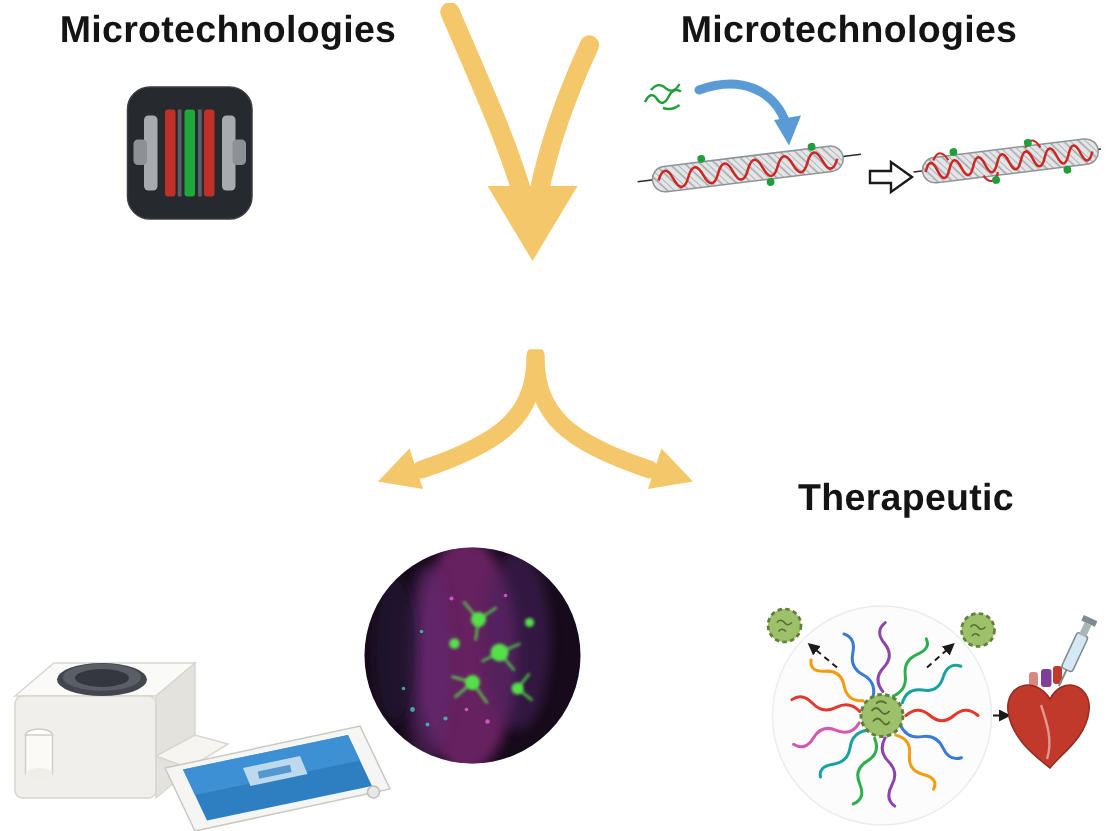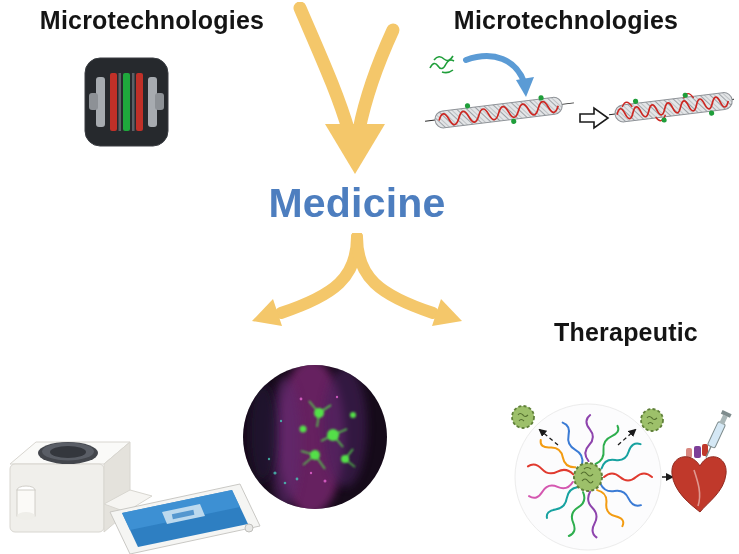--- a/index.html
+++ b/index.html
@@ -28,22 +28,21 @@
   .gold-stroke { stroke:var(--arrow-gold, #f4c76a); }
   .gold-fill   { fill:var(--arrow-gold, #f4c76a); }
 </style>
 </head>
 <body>
 
 <div class="canvas">
 
   <div class="label" style="left:152px; top:6px;">Microtechnologies</div>
   <div class="label" style="left:566px; top:6px;">Microtechnologies</div>
-  <div class="label medicine" style="left:357px; top:180px;">Medicine</div>
-  <div class="label" style="left:604px; top:318px;margin-left:22px;">Therapeutic</div>
+  <div class="label" style="left:604px; top:318px;">Therapeutic</div>
 
   <svg class="abs" style="left:283px; top:2px;" width="155" height="180" viewBox="0 0 155 180">
     <path class="gold-stroke" d="M17 6 C 38 55, 55 92, 66 130" fill="none" stroke-width="13" stroke-linecap="round"></path>
     <path class="gold-stroke" d="M110 28 C 93 65, 82 98, 76 128" fill="none" stroke-width="13" stroke-linecap="round"></path>
     <polygon class="gold-fill" points="42,122 102,122 72,172"></polygon>
   </svg>
 
   <svg class="abs" style="left:225px; top:233px;" width="270" height="112" viewBox="0 0 270 112">
     <path class="gold-stroke" d="M132 4 C 132 44, 110 62, 56 80" fill="none" stroke-width="12" stroke-linecap="round"></path>
     <path class="gold-stroke" d="M132 4 C 132 44, 154 62, 208 80" fill="none" stroke-width="12" stroke-linecap="round"></path>

